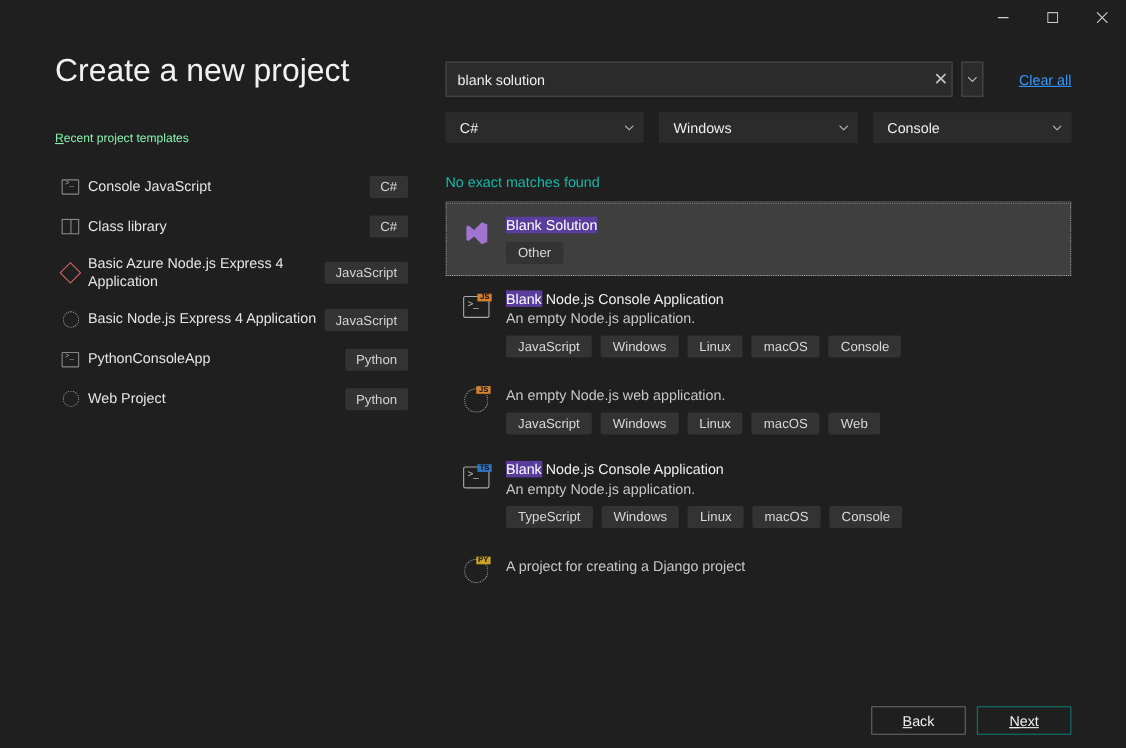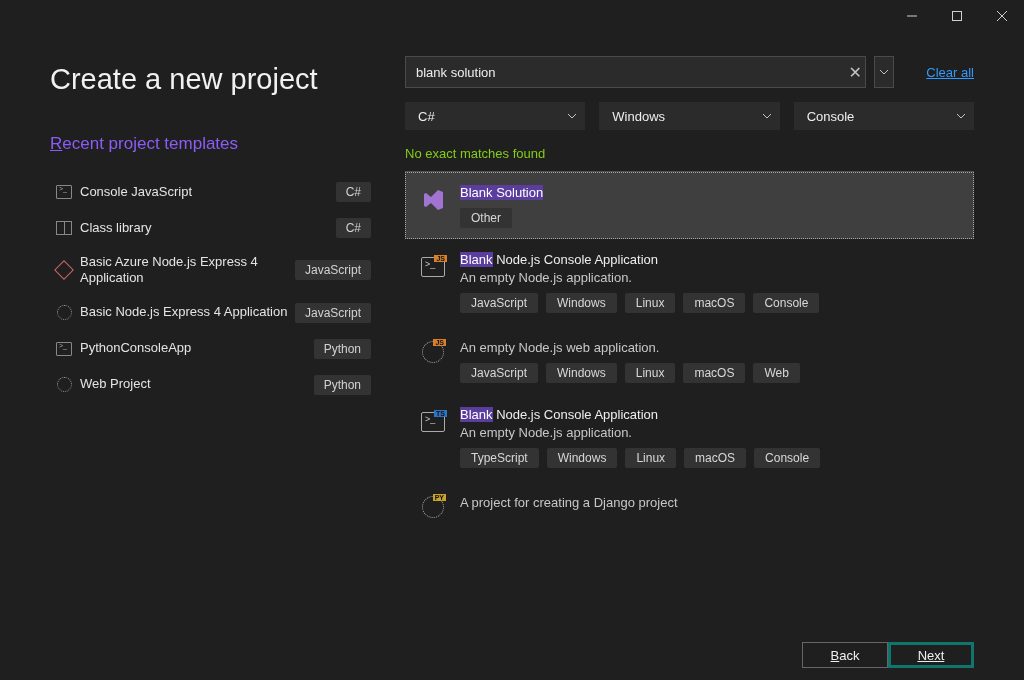--- a/index.html
+++ b/index.html
@@ -1,52 +1,52 @@
 <!DOCTYPE html>
 <html><head>
 <meta charset="utf-8">
 <style>
   * { box-sizing: border-box; margin: 0; padding: 0; font-family: "Segoe UI", sans-serif; }
   html, body { width: 1024px; height: 680px; background: #1f1f1f; color: #f1f1f1; overflow: hidden; }
   .titlebar { height: 32px; display: flex; justify-content: flex-end; align-items: center; }
   .titlebar .btn { width: 45px; height: 100%; display: flex; align-items: center; justify-content: center; cursor: pointer; }
   .titlebar svg { stroke: #cfcfcf; }
   .main { display: flex; padding: 12px 50px 0 50px; height: 560px; }
-  .left { width: 355px; padding-right: 30px; margin-top: 14px; }
+  .left { width: 355px; padding-right: 30px; }
   .right { flex: 1; position: relative; }
   h1 { font-size: 29px; font-weight: 400; margin-bottom: 38px; margin-top: 5px; }
-  h2 { font-size: 17px; font-weight: 400; color: #8b5cf6; margin-bottom: 20px; }
+  h2 { font-size: 11px; font-weight: 400; color: #86efac; margin-bottom: 20px; }
   h2 .u { text-decoration: underline; }
   .recent-item { display: flex; align-items: center; padding: 8px 4px; font-size: 13px; cursor: pointer; min-height:36px;}
   .recent-item .ricon { width: 20px; height: 16px; margin-right: 6px; display:flex; align-items:center; justify-content:center;}
   .recent-item .label { flex: 1; color:#e4e4e4; line-height:1.25;}
   .recent-item .badge { background: #333333; border-radius: 2px; padding: 3px 10px; font-size: 12px; color:#d2d2d2;}
   .search-row { display: flex; align-items: center; gap: 8px; margin-top: 12px; }
   .search-box { flex: 1; display: flex; align-items: center; height: 32px; background: #2b2b2b; border: 1px solid #4a4a4a; }
   .search-box input { flex: 1; background: transparent; border: none; outline: none; color: #eee; font-size: 13px; padding: 0 10px; }
   .sb-btn { width: 20px; height: 30px; display: flex; align-items: center; justify-content: center; cursor: pointer; color: #c3c3c3;}
   .dd-btn { width: 20px; height:32px; border-left:1px solid #4a4a4a; display:flex;align-items:center;justify-content:center;cursor:pointer;background:#2b2b2b;border-top:1px solid #4a4a4a;border-right:1px solid #4a4a4a;border-bottom:1px solid #4a4a4a;}
   .clear-all { color: #3399ff; font-size: 13px; text-decoration: underline; cursor: pointer; margin-left: 24px; }
   .filters { display: flex; gap: 14px; margin-top: 14px; }
   .combo { flex:1; height: 28px; background: #2b2b2b; display: flex; align-items:center; padding:0 8px 0 12px; font-size:13px; color:#eee; border:1px solid #2b2b2b; cursor:pointer; justify-content:space-between;}
-  .status-line { font-size: 13px; color:#84cc16; margin-top: 16px; }
+  .status-line { font-size: 13px; color:#14b8a6; margin-top: 28px; }
   .divider { height:1px; background:#505050; margin-top:10px; }
   .section-title { font-size: 13px; color:#cdcdcd; margin-top:10px; margin-bottom:8px;}
   .result { display:flex; padding:12px 12px 10px 12px; border:1px solid transparent; cursor:pointer;}
   .result.selected { background:#3f3f3f; border:1px dotted #a5a5a5; }
   .result .ricon { width:30px; height:30px; margin-right:12px; flex-shrink:0; display:flex;align-items:center;justify-content:center;}
   .result .body { flex:1; }
   .result .title { font-size:13px; color:#eee; }
   .result .desc { font-size:13px; color:#c7c7c7; margin-top:3px;}
   .hl { background:#5b3d9e; color:#fff; }
   .tags { display:flex; flex-wrap:wrap; gap:8px; margin-top:8px;}
   .tag { background:#333333; border-radius:2px; padding:3px 11px; font-size:12px; color:#d8d8d8;}
-  .footer { position:absolute; bottom:12px; right:50px; display:flex; }
+  .footer { position:absolute; bottom:12px; right:50px; display:flex; gap:10px;}
   .btnf { width:86px; height:26px; border:1px solid #666; display:flex;align-items:center;justify-content:center; font-size:13px; cursor:pointer; color:#eee;}
-  .btnf.primary { border:3px solid #0f766e;text-decoration:underline; }
+  .btnf.primary { border:1px solid #0f766e;text-decoration:underline; }
   .btnf .u { text-decoration: underline; }
   .scroll { overflow-y:auto; max-height: 390px; }
   .scroll::-webkit-scrollbar { width:0px; }
   .icon-terminal { width:16px; height:14px; border:1px solid #888; border-radius:1px; position:relative;}
   .icon-terminal::before{content:">_";position:absolute;font-size:7px;color:#aaa;left:2px;top:-1px;}
   .icon-lib { width:16px;height:14px;border:1px solid #888;position:relative;}
   .icon-lib::after{content:"";position:absolute;width:4px;height:100%;border-right:1px solid #888;left:3px;}
   .icon-azure { width:14px;height:14px;border:1px solid #c66;transform:rotate(45deg);}
   .icon-globe { width:15px;height:15px;border:1px dotted #999;border-radius:50%;}
 </style>

